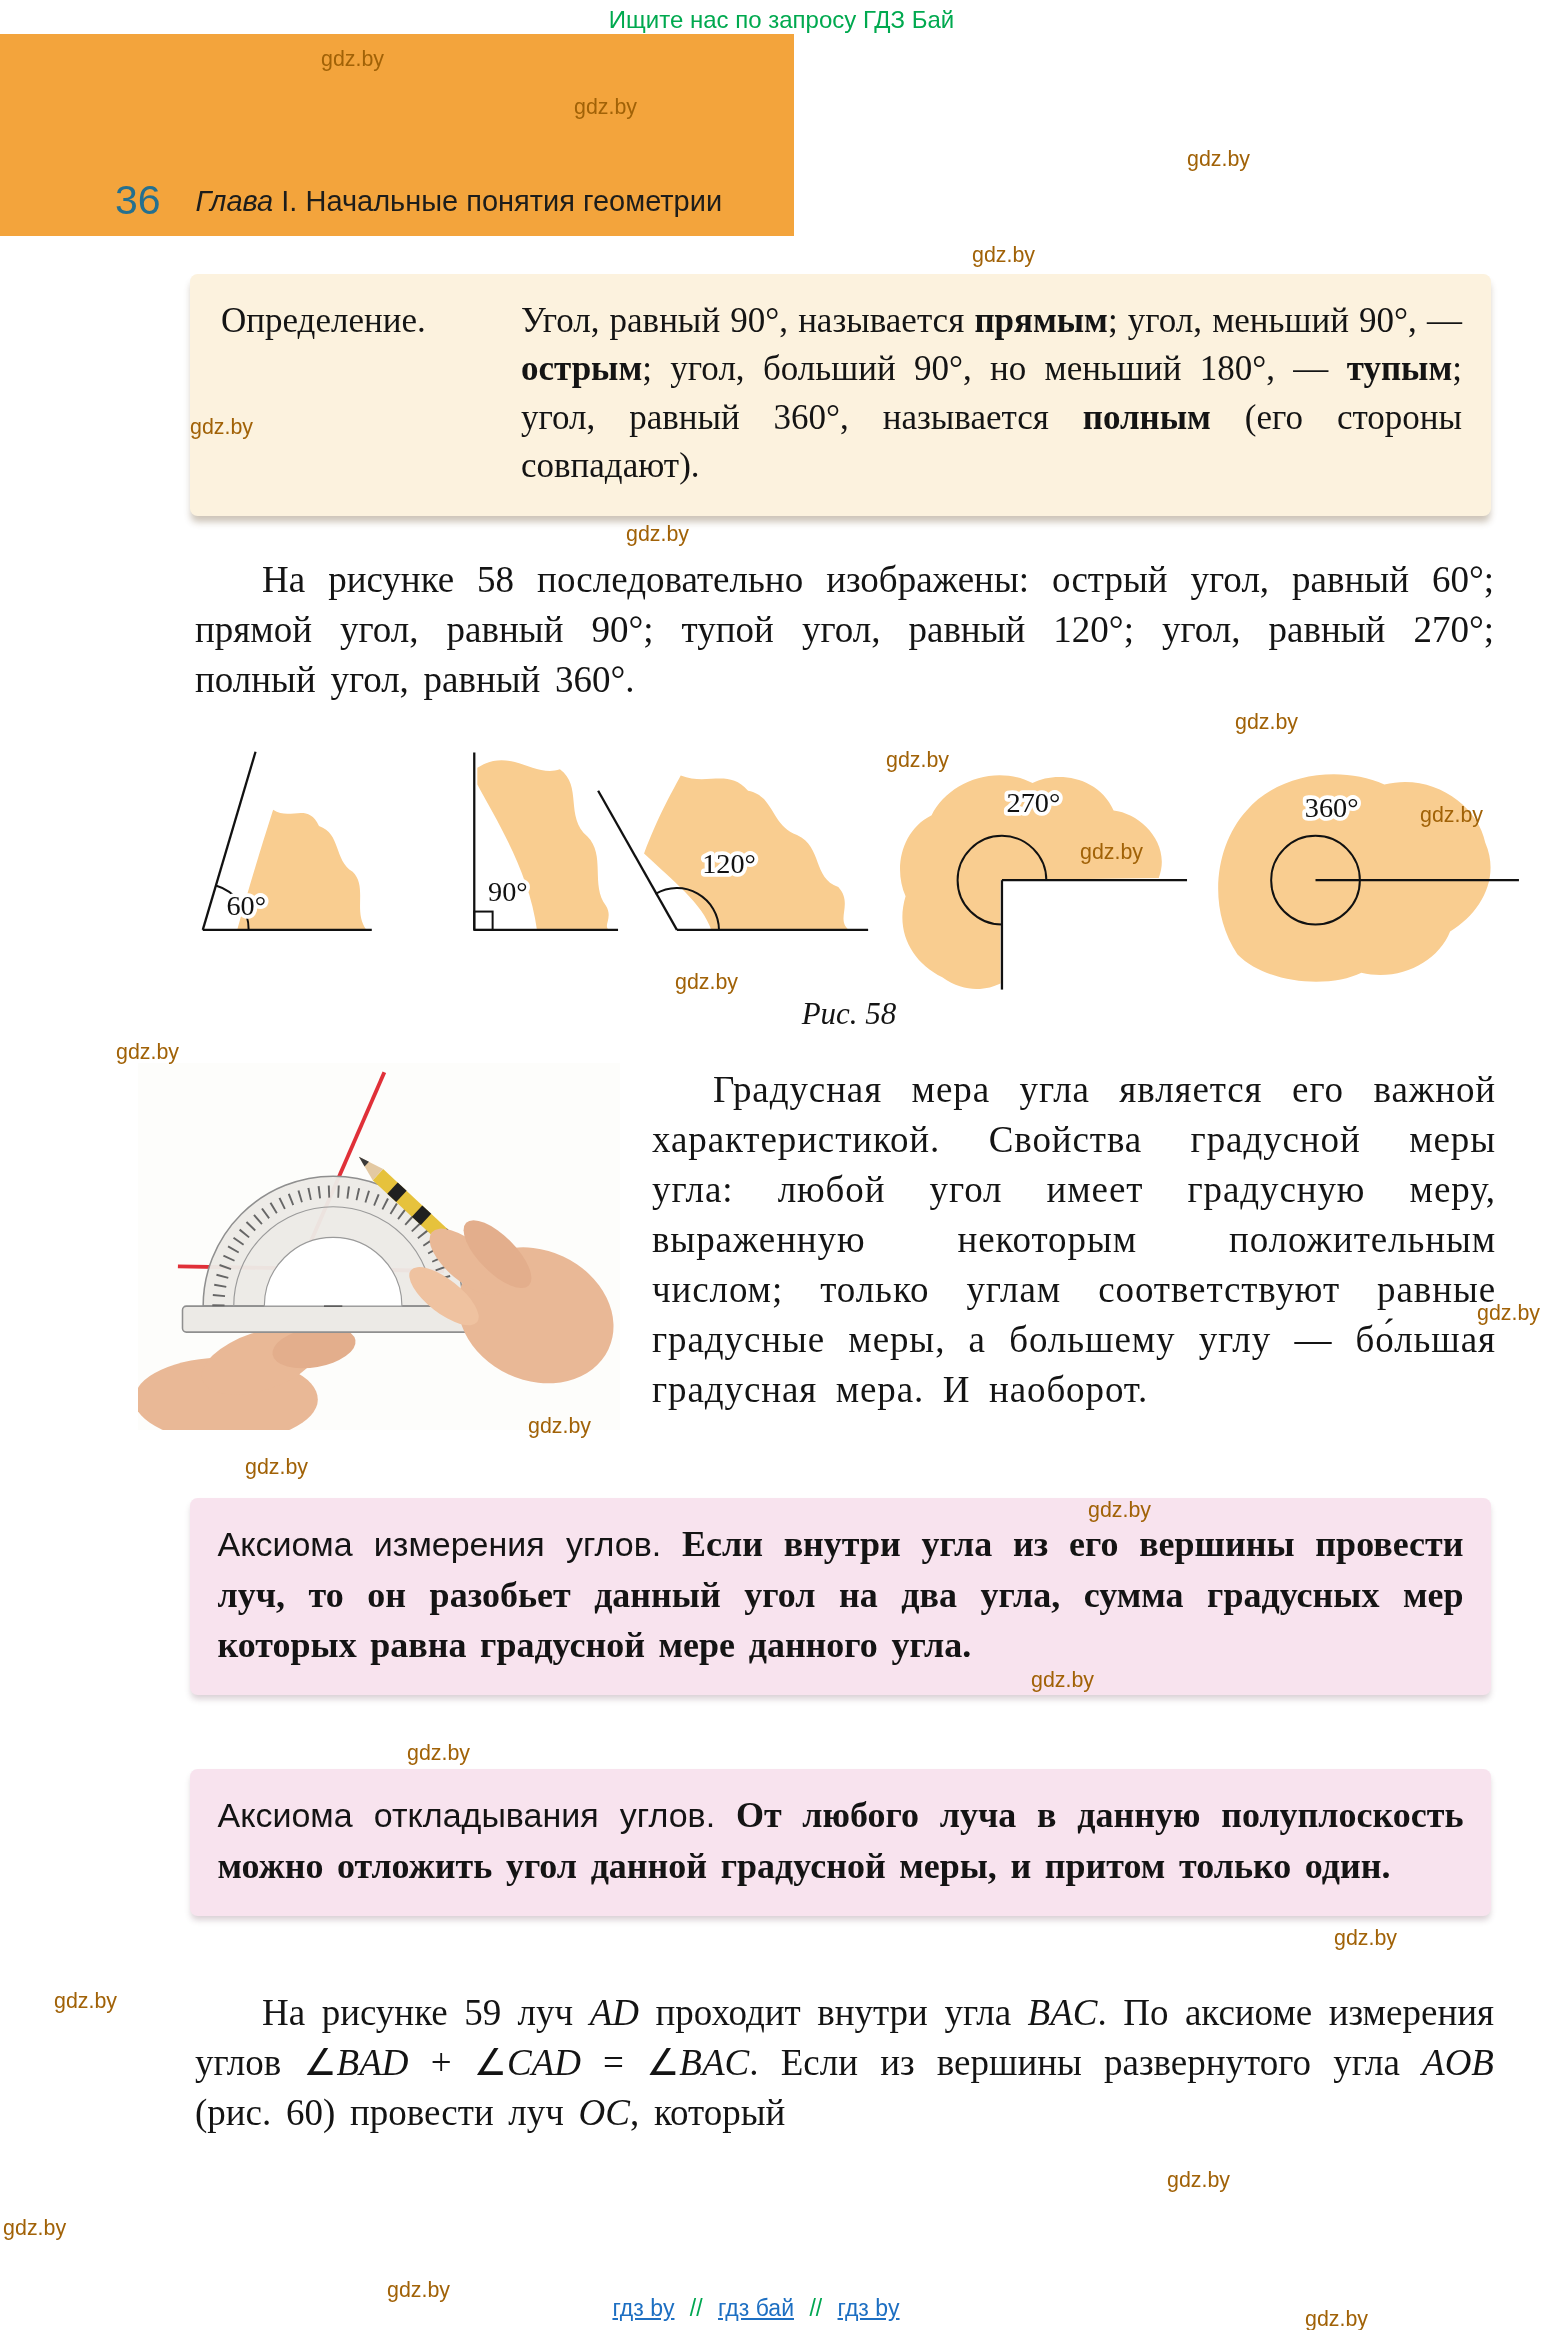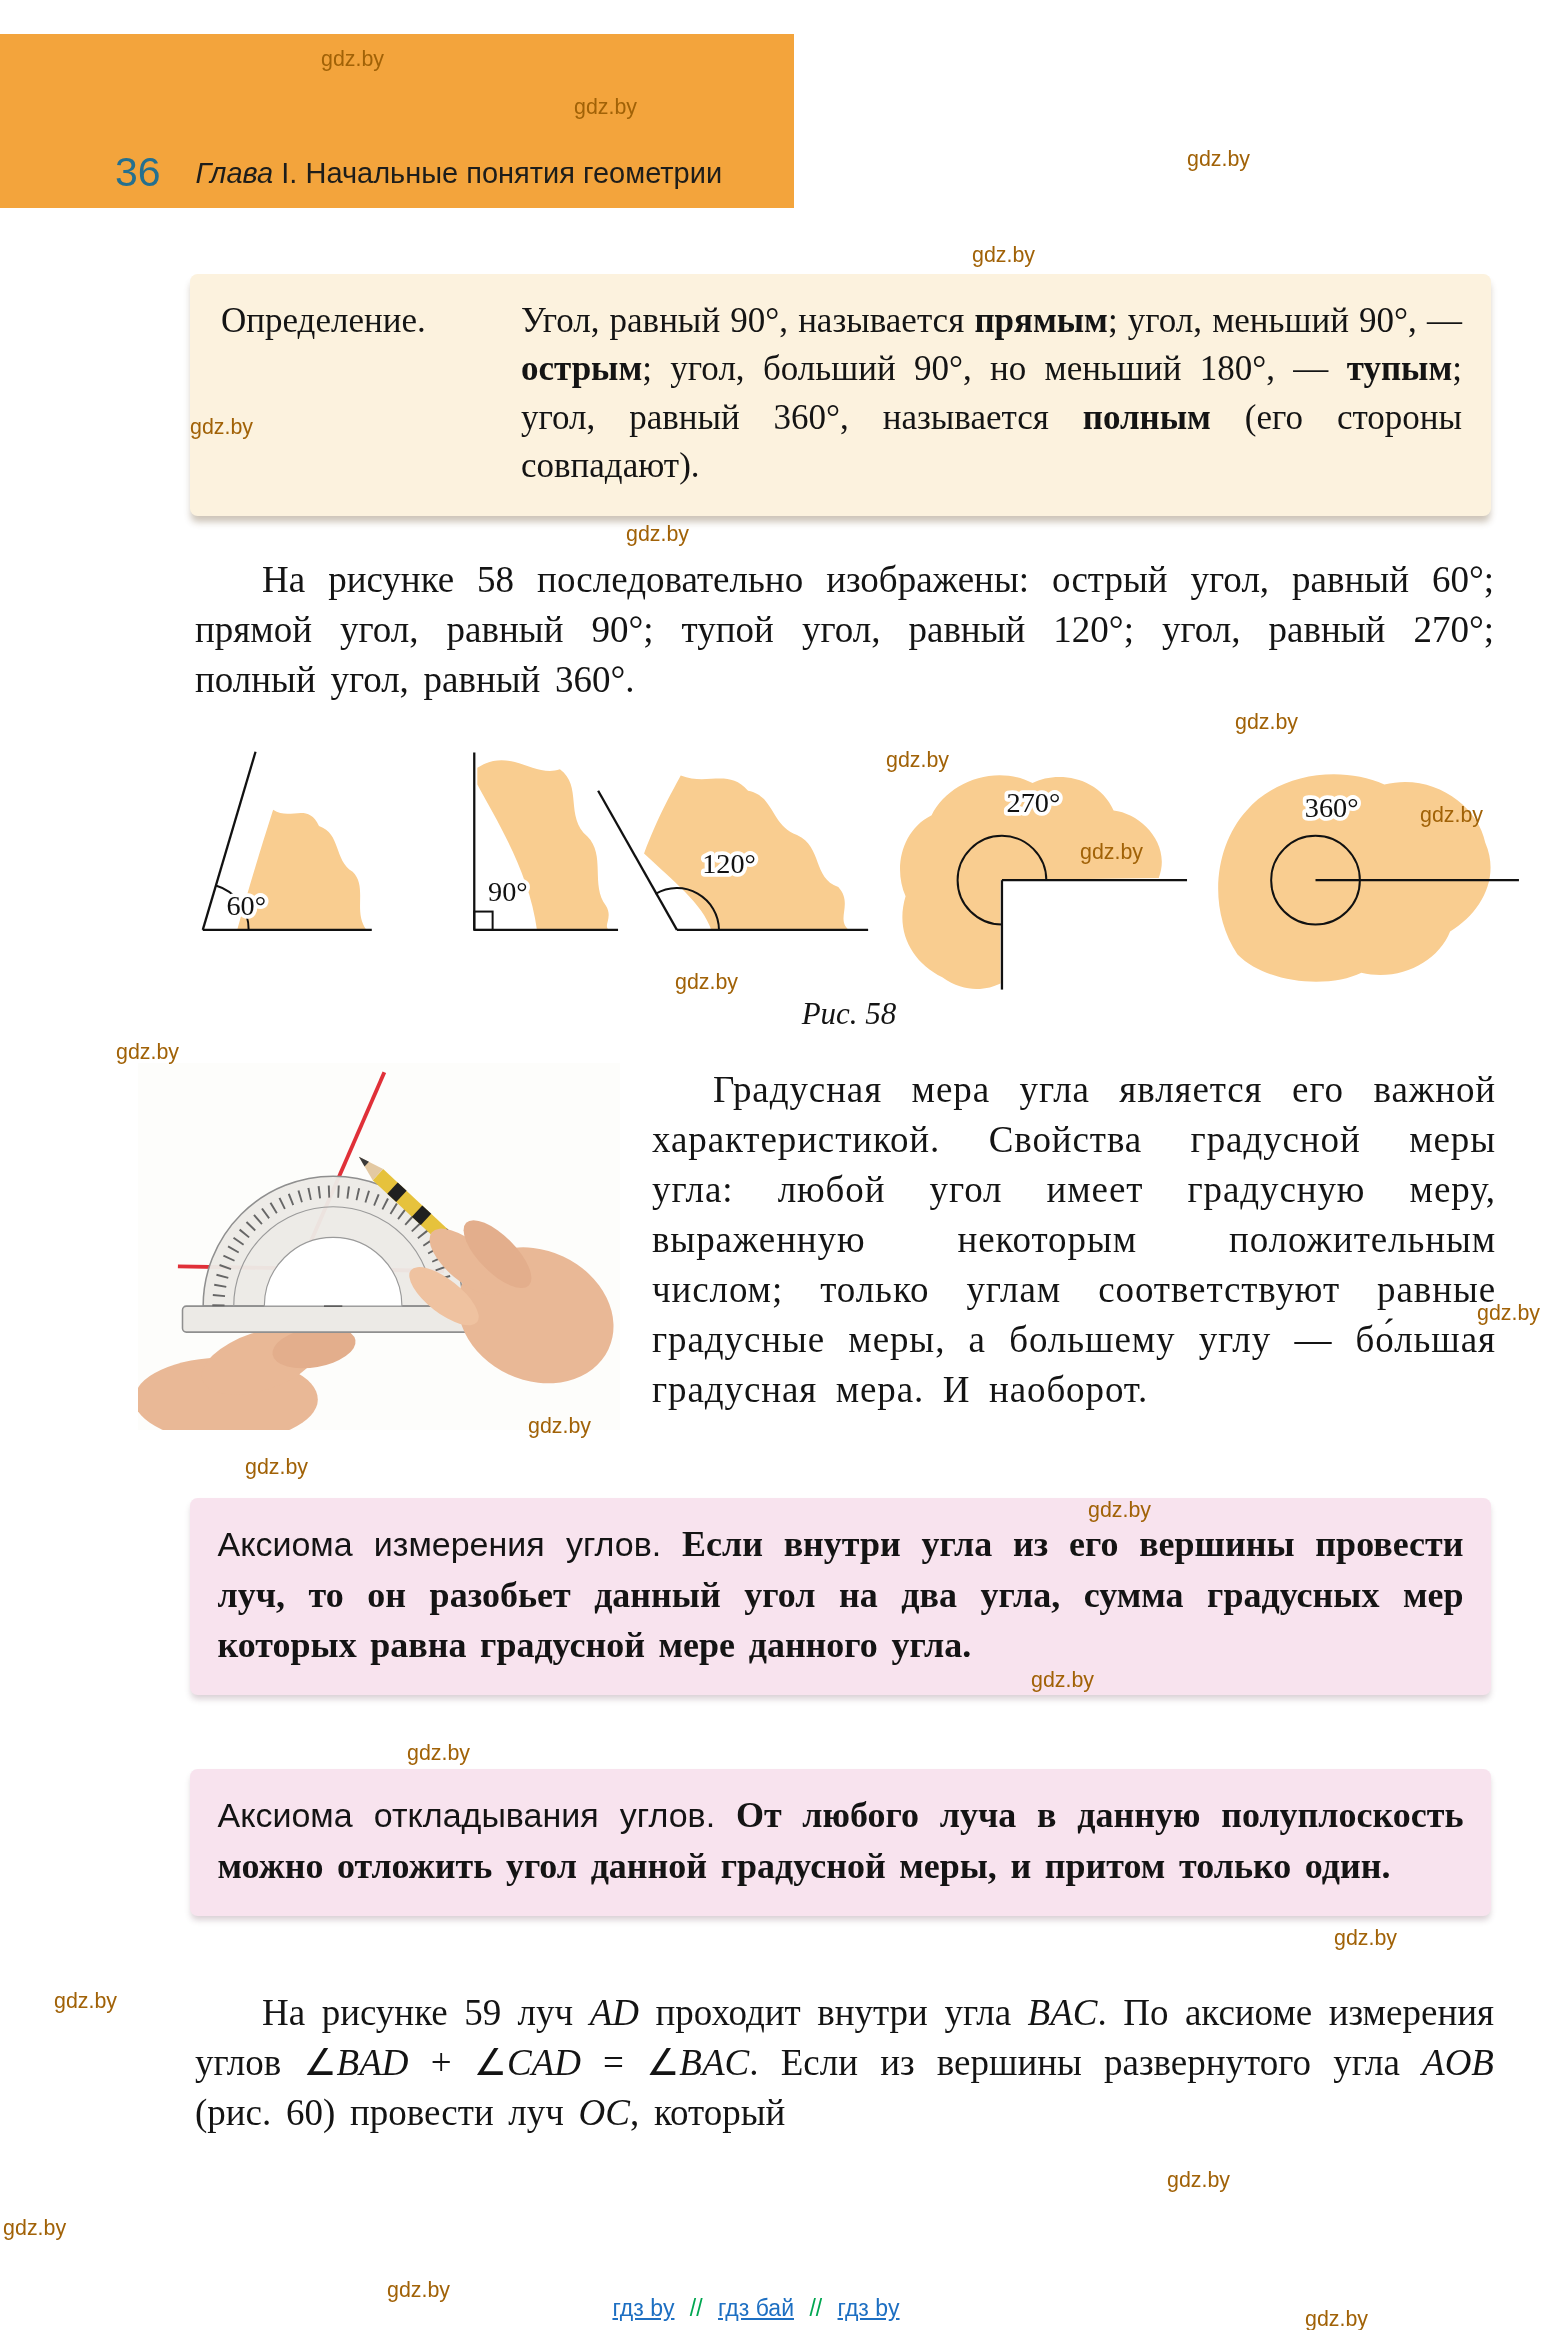--- a/index.html
+++ b/index.html
@@ -7,21 +7,21 @@
     position:relative; width:1563px; height:2330px; background:#ffffff;
     overflow:hidden; font-family:"Liberation Serif", serif; color:#141414;
   }
   
   .banner-top{
     position:absolute; left:0; top:6.1px; width:1563px; text-align:center;
     font-family:"Liberation Sans", sans-serif; font-size:24px; color:#00A94F;
   }
   
   .orange-band{
-    position:absolute; left:0; top:34px; width:794px; height:174px;
+    position:absolute; left:0; top:34px; width:794px; height:202px;
     background:#F3A43C; display:flex; align-items:flex-end;
     padding:0 0 15.3px 115px; box-sizing:border-box;
   }
   .page-num{
     font-family:"Liberation Sans", sans-serif; font-size:41px; line-height:1;
     color:#25708F; margin-right:35px;
   }
   .chapter{
     font-family:"Liberation Sans", sans-serif; font-size:29px; line-height:1.1;
     color:#1d1d1b; padding-bottom:3.1px;
@@ -86,20 +86,21 @@
   .watermark{
     position:absolute; font-family:"Liberation Sans", sans-serif; font-size:21.4px;
     color:#a16207; white-space:nowrap;
   }
 </style>
 </head>
 <body>
 
 <div class="page">
 
+  <div class="banner-top">Ищите нас по запросу ГДЗ Бай</div>
 
   <div class="orange-band">
     <div class="page-num">36</div>
     <div class="chapter"><span class="it">Глава</span><span> I. Начальные понятия геометрии</span></div>
   </div>
 
   <div class="defbox">
     <div class="dlabel">Определение.</div>
     <div class="dbody"><span>Угол, равный 90°, называется </span><span style="font-weight: 700;">прямым</span><span>; угол, меньший 90°, — </span><span style="font-weight: 700;">острым</span><span>; угол, больший 90°, но меньший 180°, — </span><span style="font-weight: 700;">тупым</span><span>; угол, равный 360°, называется </span><span style="font-weight: 700;">полным</span><span> (его стороны совпадают).</span></div>
   </div>

